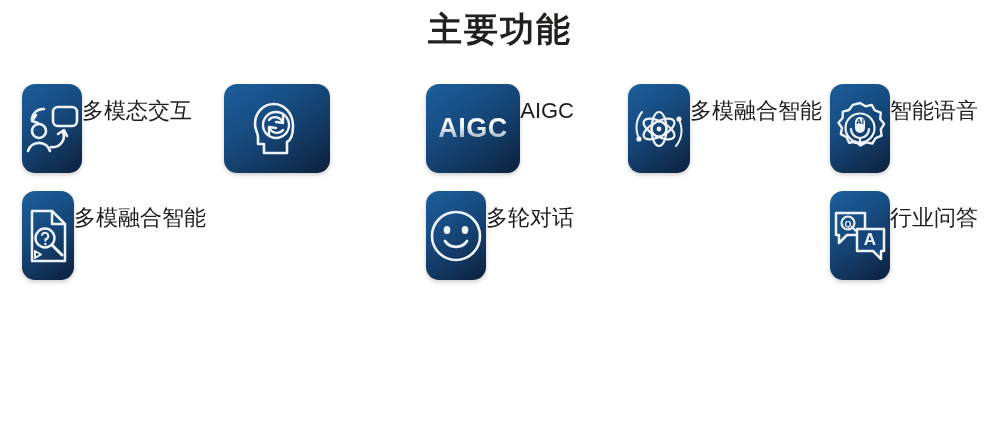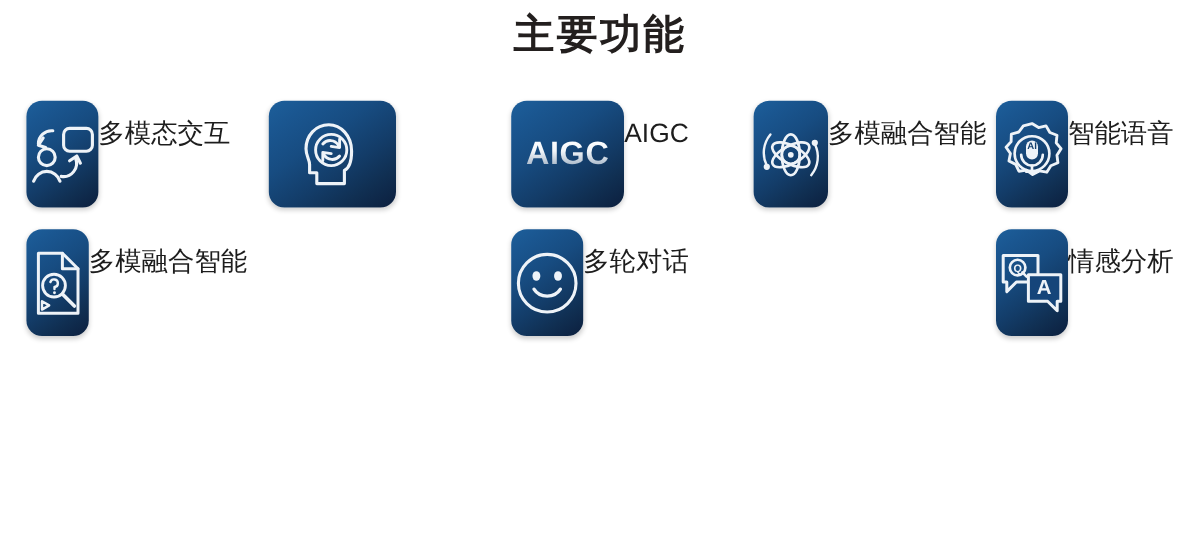--- a/index.html
+++ b/index.html
@@ -187,21 +187,21 @@
       <div class="tile">
         <svg width="58" height="56" viewBox="0 0 58 56" fill="none" stroke="#eef3f8" stroke-width="2.5" stroke-linecap="round" stroke-linejoin="round">
           <path d="M5 5 h29 v22 h-18 l-8 8 v-8 h-3 Z"></path>
           <circle cx="17" cy="15" r="6.5" stroke-width="2.2"></circle>
           <path d="M21 19 l3.5 3.5" stroke-width="2.2"></path>
           <text x="17" y="19" font-family="Liberation Sans, sans-serif" font-size="9" font-weight="bold" fill="#eef3f8" stroke="none" text-anchor="middle">Q</text>
           <path d="M26 21 h27 v22 h-3 v8 l-8 -8 h-16 Z" fill="#15457a"></path>
           <text x="39" y="37" font-family="Liberation Sans, sans-serif" font-size="17" font-weight="bold" fill="#eef3f8" stroke="none" text-anchor="middle">A</text>
         </svg>
       </div>
-      <div class="label">情感分析</div>
+      <div class="label">行业问答</div>
     </div>
 
 
 
 
   </div>
 
 </div>
 
 </body></html>

